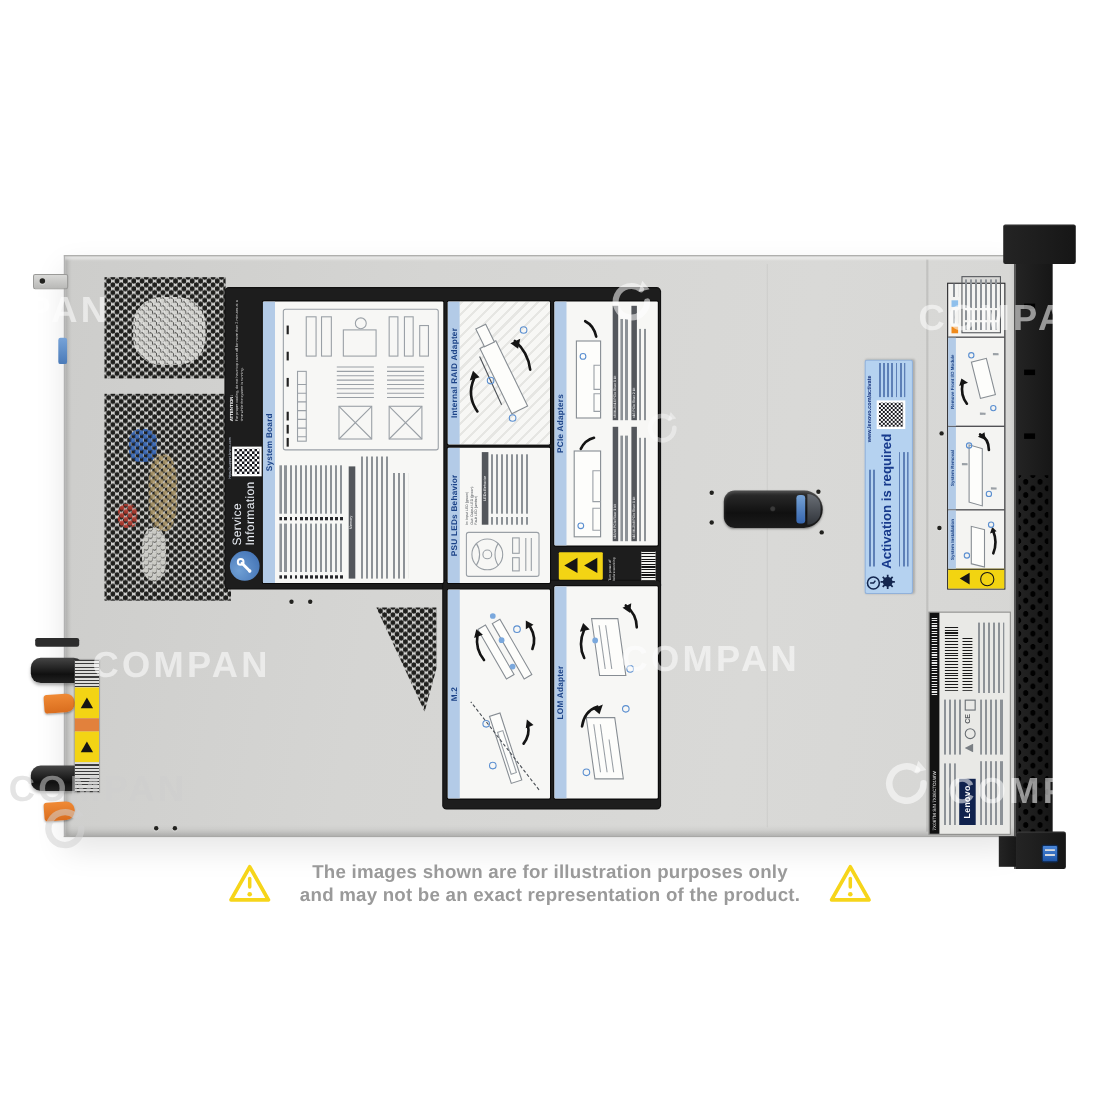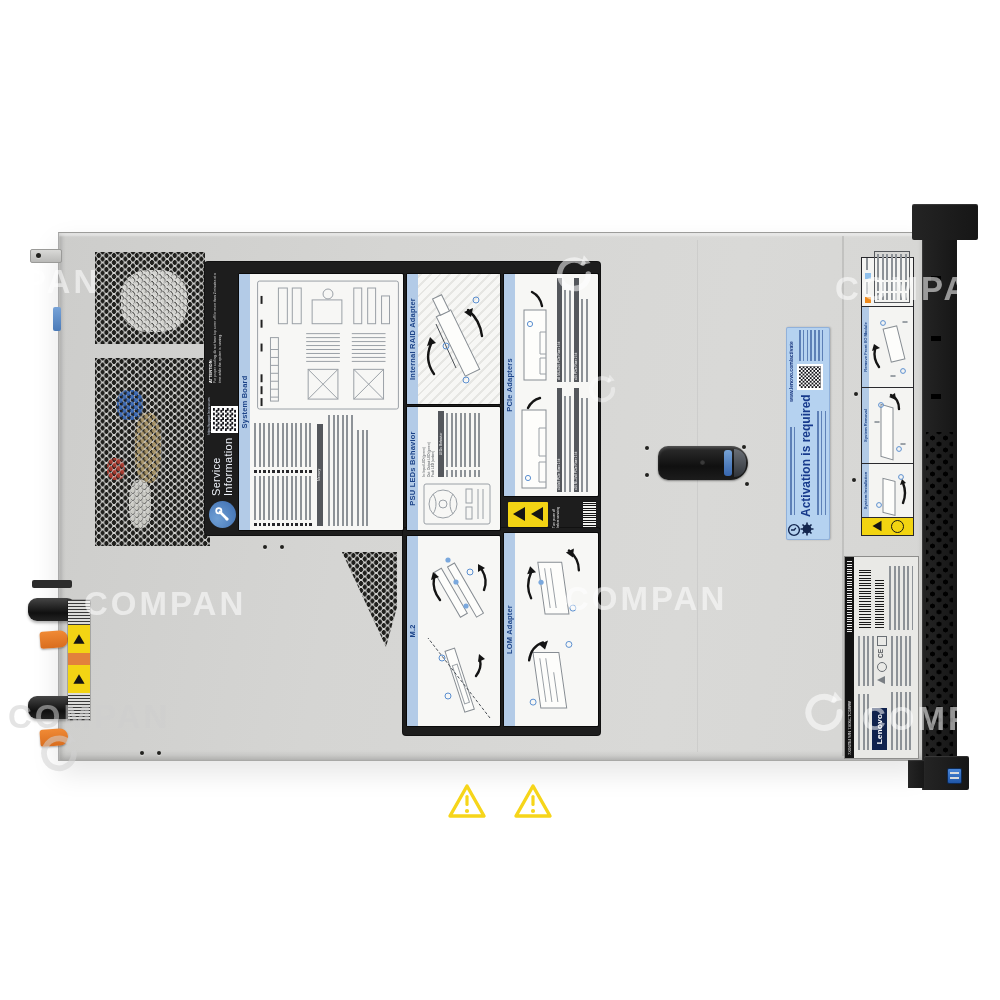--- a/index.html
+++ b/index.html
@@ -530,20 +530,24 @@
       <path d="M33 20a13 13 0 1 1-5-10" fill="none" stroke="rgba(255,255,255,.4)" stroke-width="5" stroke-linecap="round"></path>
       <path d="M29 3l6 7-9 2z" fill="rgba(255,255,255,.4)"></path>
     </svg>
 
   <div class="abs" id="disclaimer">
     <svg width="40" height="38" viewBox="0 0 40 36">
       <path d="M20 3 37 33H3Z" fill="none" stroke="#f6d51a" stroke-width="3.4" stroke-linejoin="round"></path>
       <rect x="18.4" y="12" width="3.2" height="11" rx="1.6" fill="#f6d51a"></rect>
         <circle cx="20" cy="28" r="2.1" fill="#f6d51a"></circle>
     </svg>
+    <div class="txt">
+      <div>The images shown are for illustration purposes only</div>
+      <div>and may not be an exact representation of the product.</div>
+    </div>
     <svg width="40" height="38" viewBox="0 0 40 36">
       <path d="M20 3 37 33H3Z" fill="none" stroke="#f6d51a" stroke-width="3.4" stroke-linejoin="round"></path>
       <rect x="18.4" y="12" width="3.2" height="11" rx="1.6" fill="#f6d51a"></rect>
         <circle cx="20" cy="28" r="2.1" fill="#f6d51a"></circle>
     </svg>
   </div>
 
 </div>
 
 </body></html>

